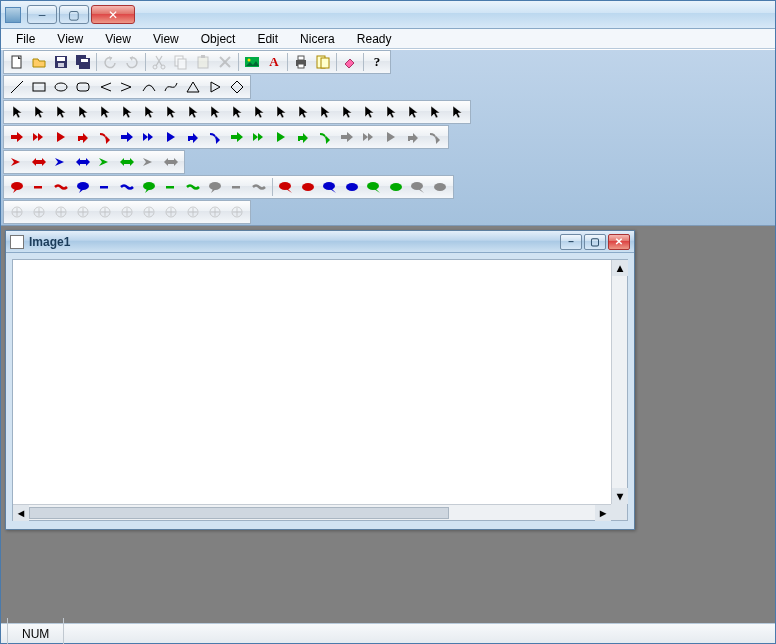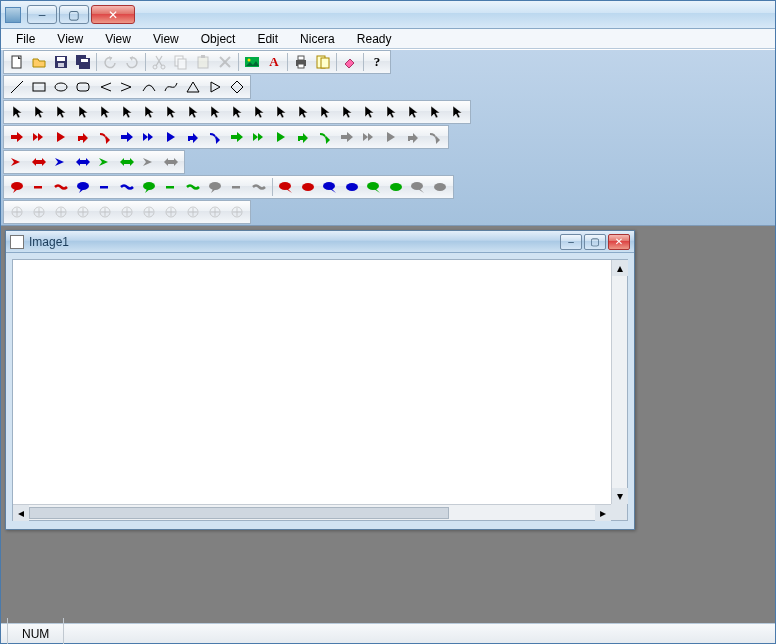--- a/index.html
+++ b/index.html
@@ -84,20 +84,21 @@
     width: 1px; height: 18px;
     background: #b0bcc8;
     margin: 0 2px;
   }
   svg { display: block; }
   
   .mdi {
     position: relative;
     background: #808080;
     height: 419px; 
+    font-weight: bold;
   }
   .child {
     position: absolute;
     left: 4px; top: 4px;
     width: 630px; height: 300px;
     background: #d2e3f2;
     border: 1px solid #5d7fa0;
     box-shadow: 1px 1px 3px rgba(0,0,0,.3);
   }
   .child-title {

